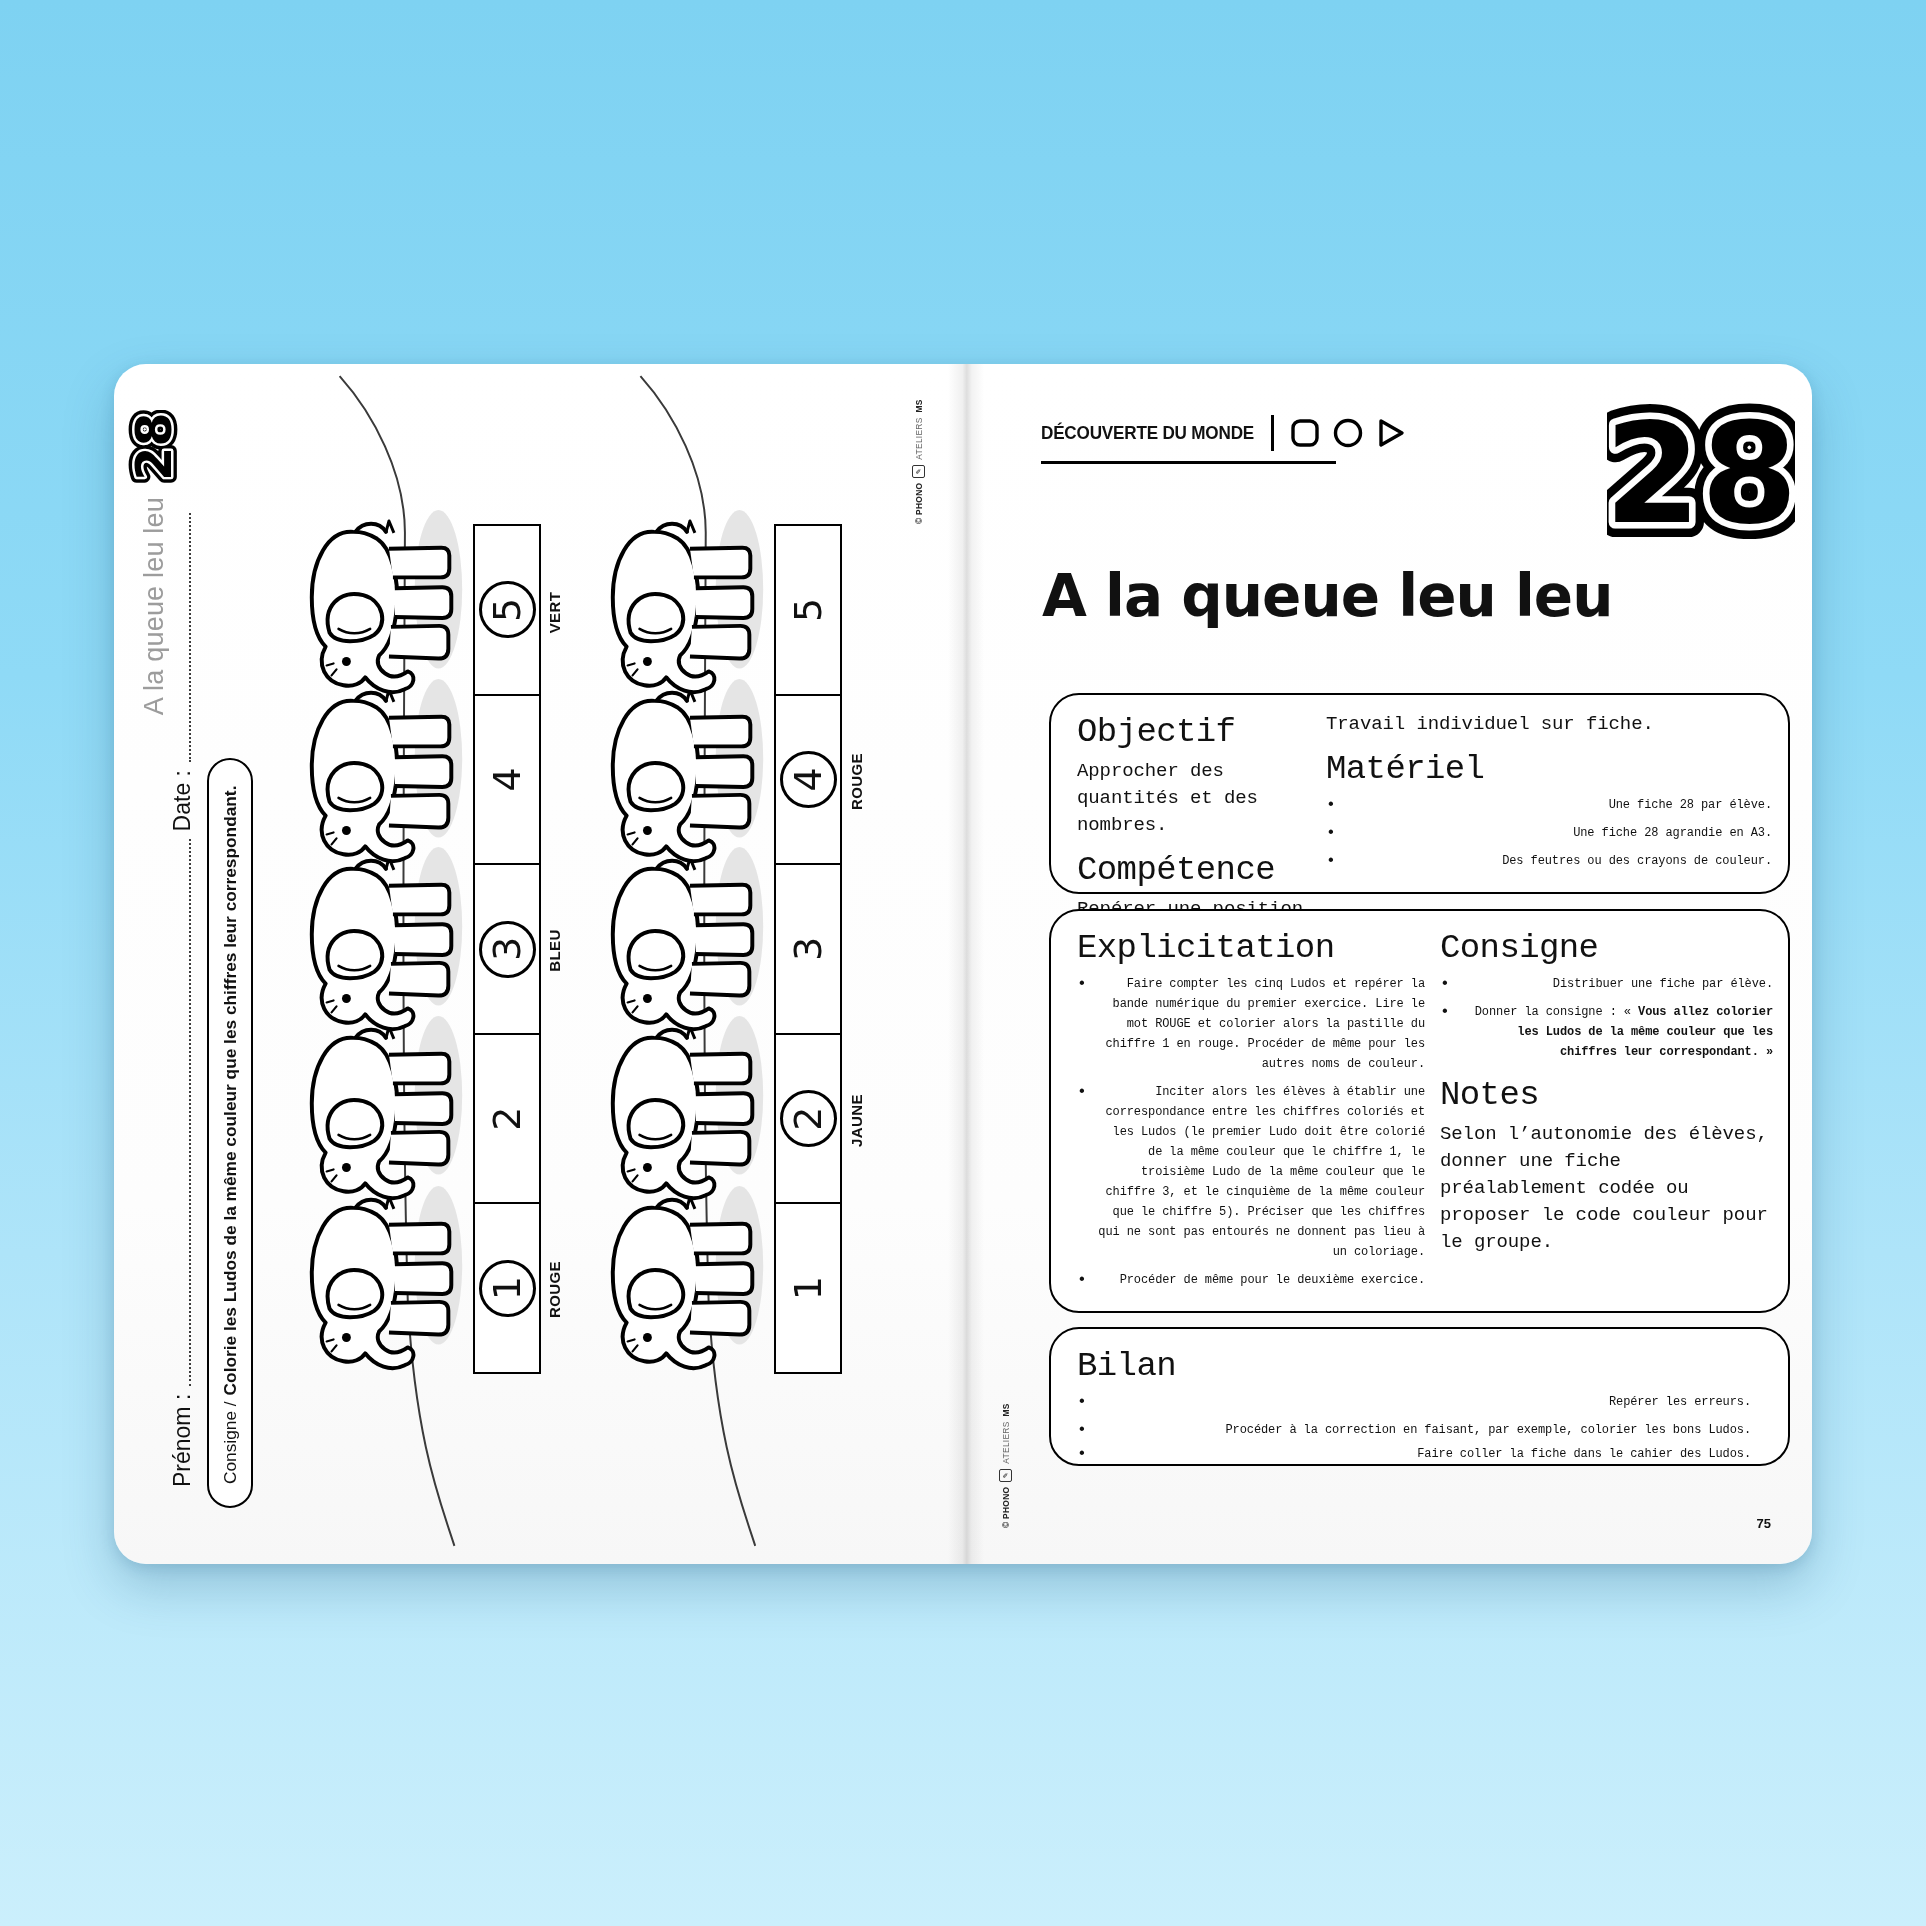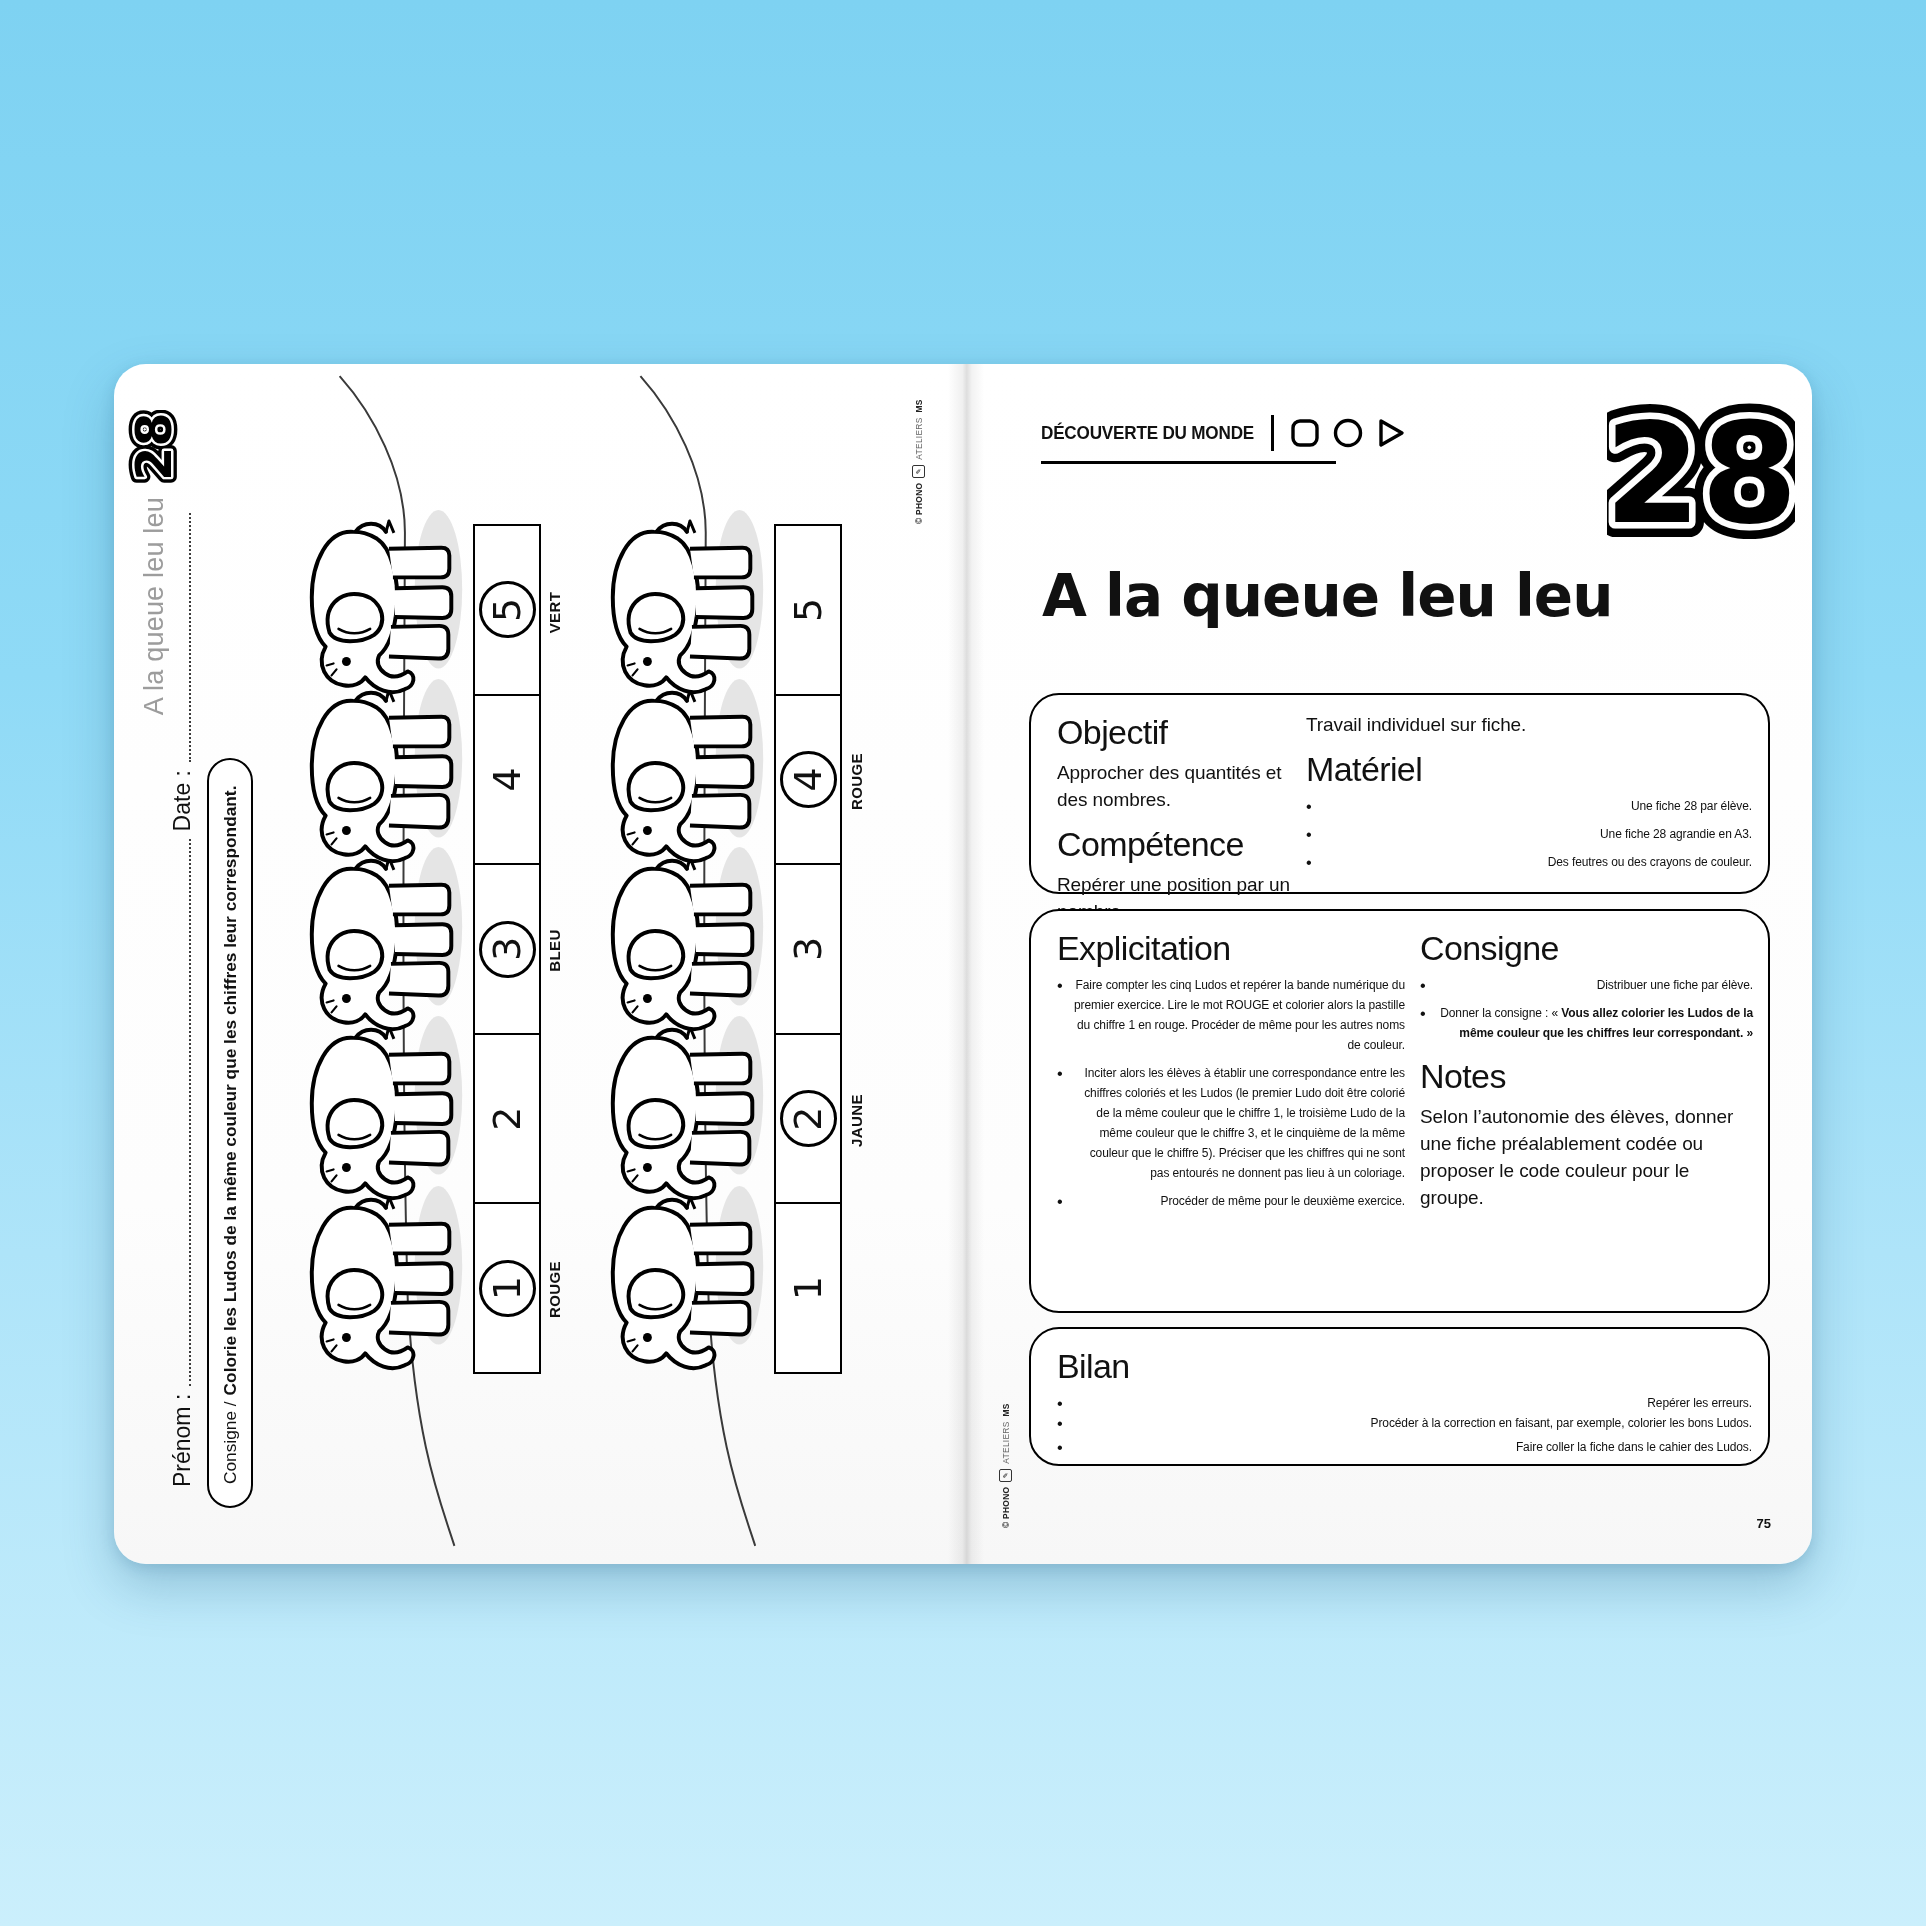--- a/index.html
+++ b/index.html
@@ -43,22 +43,22 @@
 
   
   .rp-header{position:absolute;left:76px;top:51px;display:flex;align-items:center;}
   .rp-domain{font-size:18px;font-weight:bold;letter-spacing:-0.2px;transform:scaleX(.95);transform-origin:left center;white-space:nowrap;}
   .rp-sep{width:2.5px;height:36px;background:#000;margin:0 16px 0 6px;}
   .rp-shapes{display:flex;align-items:center;gap:13px;}
   .rp-rule{position:absolute;left:76px;top:97px;width:295px;height:2.5px;background:#000;}
   .bubble-big{position:absolute;left:642px;top:36px;width:188px;height:149px;}
   .rp-title{position:absolute;left:77px;top:198px;font-size:58px;font-weight:800;
             font-family:"DejaVu Sans", sans-serif;letter-spacing:-1px;}
-  .box{position:absolute;left:64px;width:741px;border:2.5px solid #000;border-radius:30px;
-       background:#fff;box-sizing:border-box;padding:16px 16px 12px 26px;}
+  .box{position:absolute;left:84px;width:741px;border:2.5px solid #000;border-radius:30px;
+       background:#fff;box-sizing:border-box;padding:16px 37px 12px 26px;font-family:Liberation Mono, monospace;}
   .box-1{top:329px;height:201px;}
   .box-2{top:545px;height:404px;}
   .box-3{top:963px;height:139px;}
   .col{position:absolute;top:16px;}
   .b1-c1{left:26px;width:243px;}
   .b1-c2{left:275px;width:446px;}
   .b2-c1{left:26px;width:348px;}
   .b2-c2{left:389px;width:333px;}
   .hd{font-size:34px;font-weight:400;letter-spacing:-0.6px;margin:2px 0 7px 0;}
   .txt{font-size:19px;line-height:27px;letter-spacing:-0.1px;}
@@ -281,21 +281,21 @@
         <div class="b">
           <span>Donner la consigne : « </span><span class="bold">Vous allez colorier les Ludos de la même couleur que les chiffres leur correspondant. »</span>
         </div>
         <div class="hd" style="margin-top:14px">Notes</div>
         <div class="txt">Selon l’autonomie des élèves, donner une fiche préalablement codée ou proposer le code couleur pour le groupe.</div>
       </div>
     </div>
 
     <div class="box box-3">
       <div class="hd">Bilan</div>
-      <div class="b" style="margin-bottom:0">Repérer les erreurs.</div>
+      <div class="b" style="margin-bottom:8px">Repérer les erreurs.</div>
       <div class="b" style="margin-bottom:4px">Procéder à la correction en faisant, par exemple, colorier les bons Ludos.</div>
       <div class="b" style="margin-bottom:4px">Faire coller la fiche dans le cahier des Ludos.</div>
     </div>
 
     <div class="credit credit-right">
       <span class="c-bold">© PHONO</span>
       <span class="credit-icon">✎</span>
       <span class="c-light">ATELIERS</span>
       <span class="c-bold">MS</span>
     </div>

